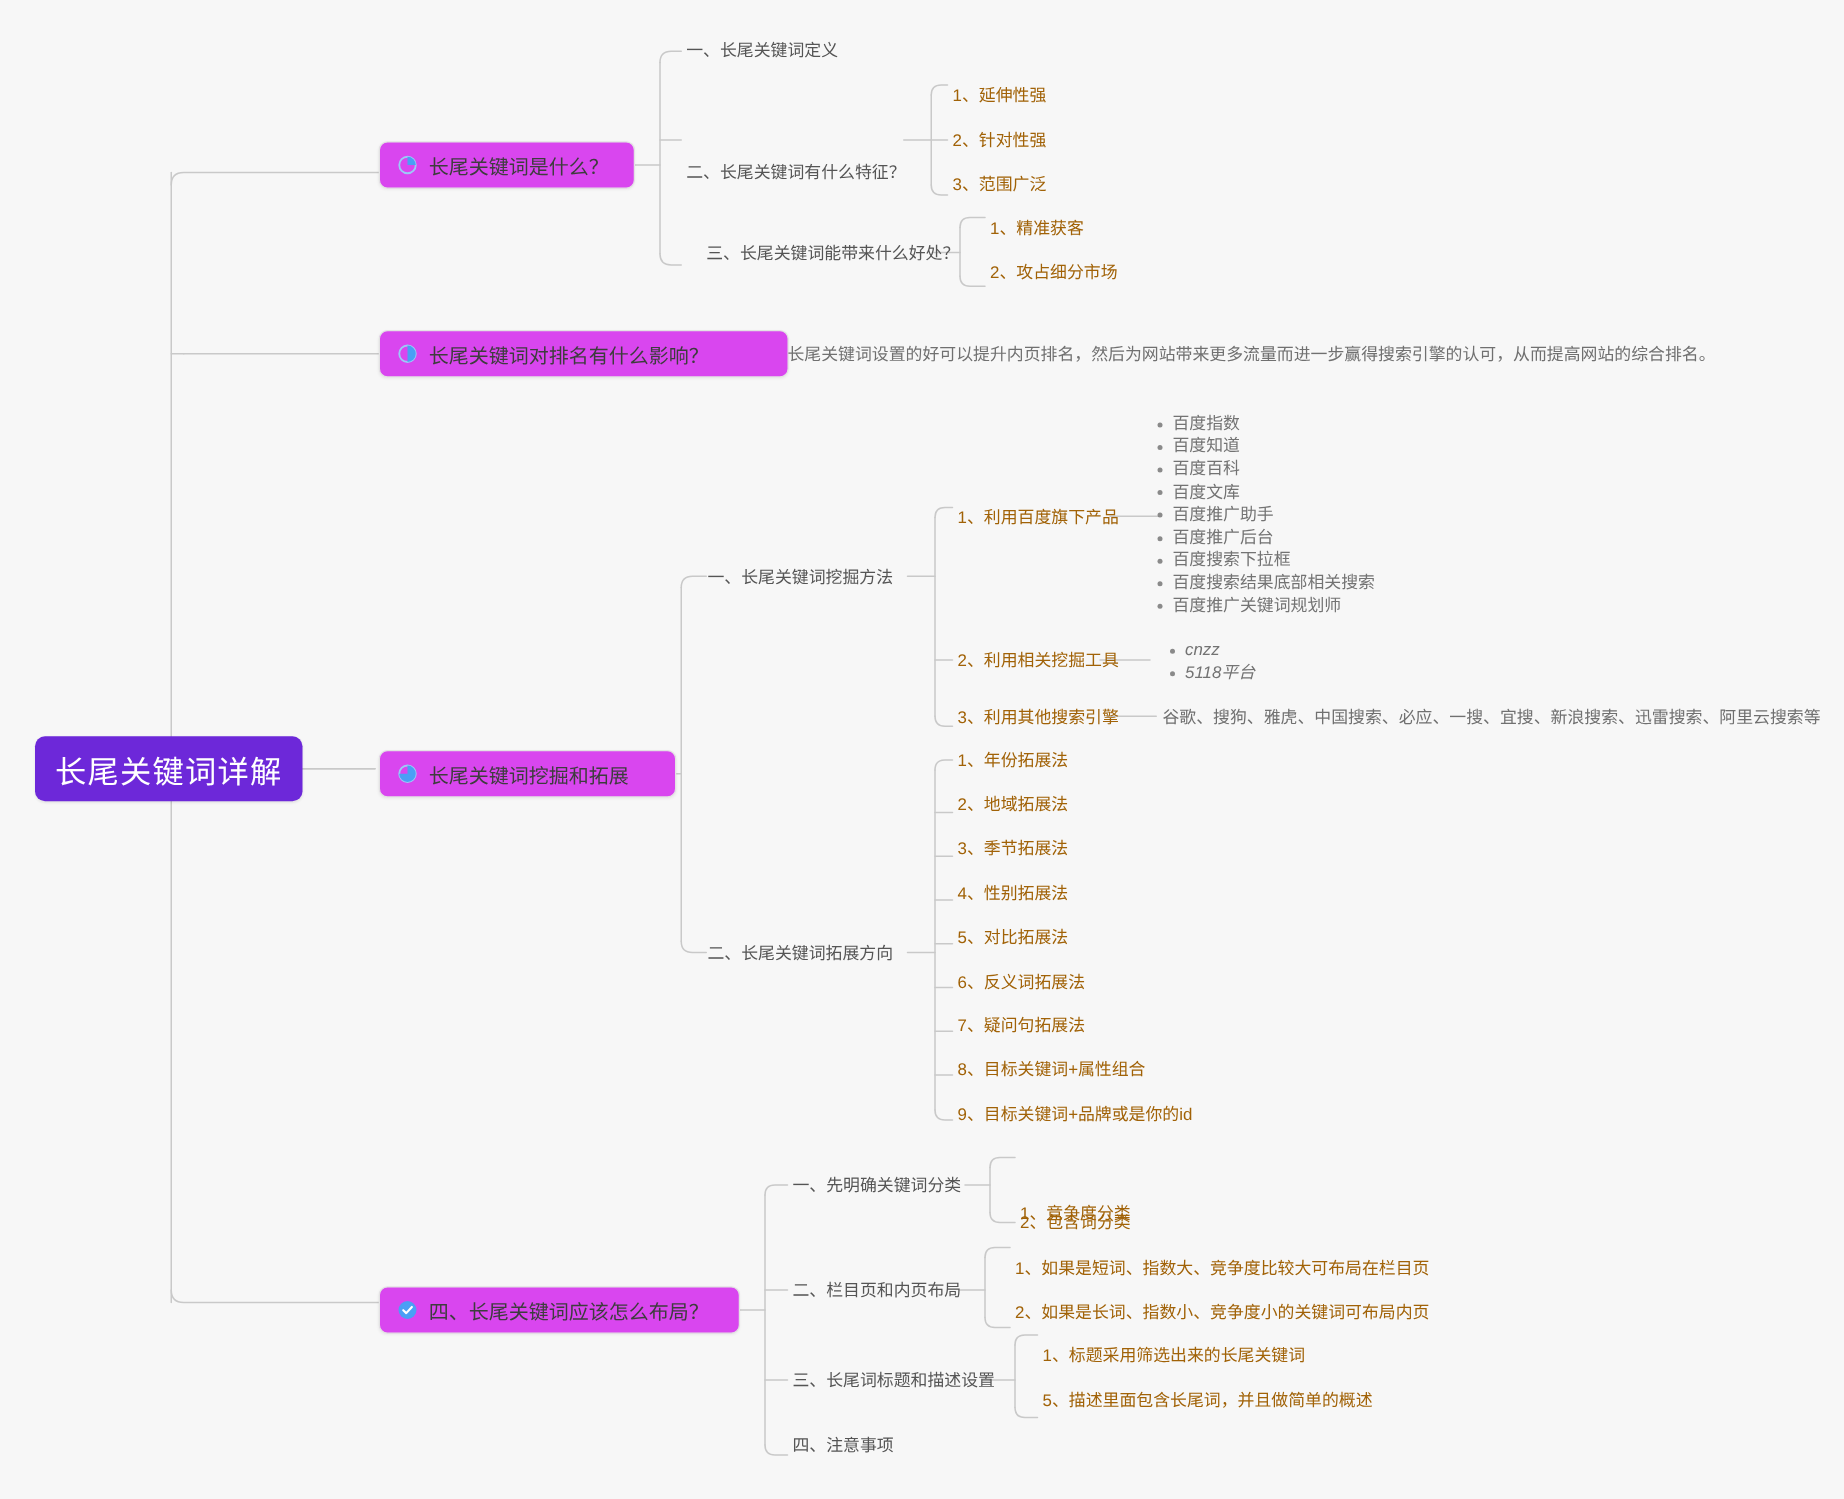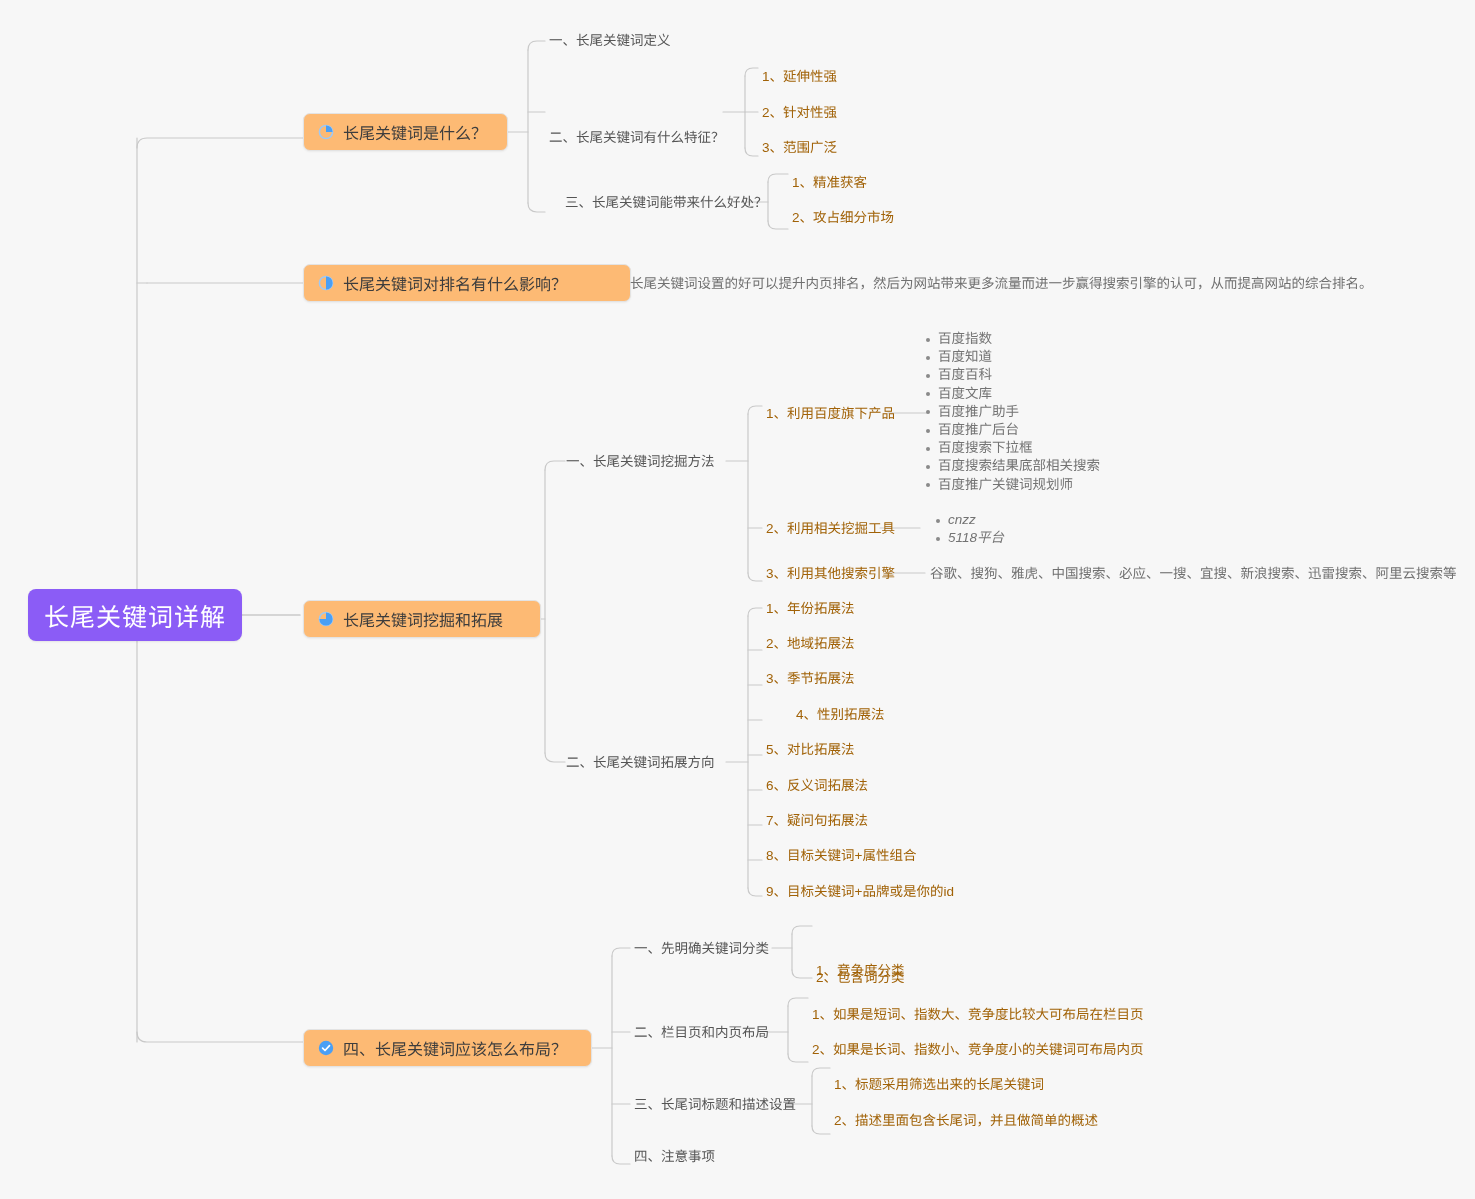--- a/index.html
+++ b/index.html
@@ -12,38 +12,38 @@
     -webkit-font-smoothing:antialiased;
   }
   #canvas{position:absolute;left:0;top:0;width:1475px;height:1199px;}
   svg.wires{position:absolute;left:0;top:0;width:1475px;height:1199px;pointer-events:none;}
 
   
   .root-node{
     position:absolute;
     left:28px;top:589px;
     width:214px;height:52px;
-    background:#8b5cf6;
+    background:#6d28d9;
     border-radius:8px;
     display:flex;align-items:center;justify-content:center;
     box-shadow:0 1px 2px rgba(0,0,0,.08);
   }
   .root-node .txt{
     color:#ffffff;
     font-size:25px;
     letter-spacing:1px;
     font-weight:400;
     white-space:nowrap;
   }
 
   
   .l1-node{
     position:absolute;
     height:38px;
-    background:#fdba74;
+    background:#d946ef;
     border:1px solid #e3e3e3;
     border-radius:7px;
     display:flex;align-items:center;
     padding:0 14px;
     box-sizing:border-box;
     box-shadow:0 1px 2px rgba(0,0,0,.05);
     white-space:nowrap;
   }
   .l1-node .txt{
     font-size:16px;color:#3d3d3d;margin-left:9px;
@@ -240,21 +240,21 @@
     </ul>
 
   <div class="tnode lv3" style="left:766px;top:565px;">3、利用其他搜索引擎</div>
   <div class="tnode leafdesc" style="left:930px;top:565px;">谷歌、搜狗、雅虎、中国搜索、必应、一搜、宜搜、新浪搜索、迅雷搜索、阿里云搜索等</div>
 
   <div class="tnode lv2" style="left:566px;top:754px;">二、长尾关键词拓展方向</div>
 
   <div class="tnode lv3" style="left:766px;top:600px;">1、年份拓展法</div>
   <div class="tnode lv3" style="left:766px;top:635px;">2、地域拓展法</div>
   <div class="tnode lv3" style="left:766px;top:670px;">3、季节拓展法</div>
-  <div class="tnode lv3" style="left:766px;top:706px;margin-left:30px;">4、性别拓展法</div>
+  <div class="tnode lv3" style="left:766px;top:706px;">4、性别拓展法</div>
   <div class="tnode lv3" style="left:766px;top:741px;">5、对比拓展法</div>
   <div class="tnode lv3" style="left:766px;top:777px;">6、反义词拓展法</div>
   <div class="tnode lv3" style="left:766px;top:812px;">7、疑问句拓展法</div>
   <div class="tnode lv3" style="left:766px;top:847px;">8、目标关键词+属性组合</div>
   <div class="tnode lv3" style="left:766px;top:883px;">9、目标关键词+品牌或是你的id</div>
 
   <div class="l1-node" style="left:303px;top:1029px;width:289px;">
     <svg class="ico" viewBox="0 0 16 16">
       <circle cx="8" cy="8" r="7.2" fill="#4a9ff5"></circle>
       <path d="M4.6 8.2 L7 10.5 L11.5 5.6" fill="none" stroke="#ffffff" stroke-width="1.7" stroke-linecap="round" stroke-linejoin="round"></path>
@@ -265,17 +265,17 @@
   <div class="tnode lv2" style="left:634px;top:940px;">一、先明确关键词分类</div>
   <div class="tnode lv3" style="left:816px;top:934px;margin-top:28px;">1、竞争度分类</div>
   <div class="tnode lv3" style="left:816px;top:969px;">2、包含词分类</div>
 
   <div class="tnode lv2" style="left:634px;top:1024px;">二、栏目页和内页布局</div>
   <div class="tnode lv3" style="left:812px;top:1006px;">1、如果是短词、指数大、竞争度比较大可布局在栏目页</div>
   <div class="tnode lv3" style="left:812px;top:1041px;">2、如果是长词、指数小、竞争度小的关键词可布局内页</div>
 
   <div class="tnode lv2" style="left:634px;top:1096px;">三、长尾词标题和描述设置</div>
   <div class="tnode lv3" style="left:834px;top:1076px;">1、标题采用筛选出来的长尾关键词</div>
-  <div class="tnode lv3" style="left:834px;top:1112px;">2、描述里面包含长尾词，并且做简单的概述</div>
+  <div class="tnode lv3" style="left:834px;top:1112px;">5、描述里面包含长尾词，并且做简单的概述</div>
 
   <div class="tnode lv2" style="left:634px;top:1148px;">四、注意事项</div>
 
 </div>
 
 </body></html>

